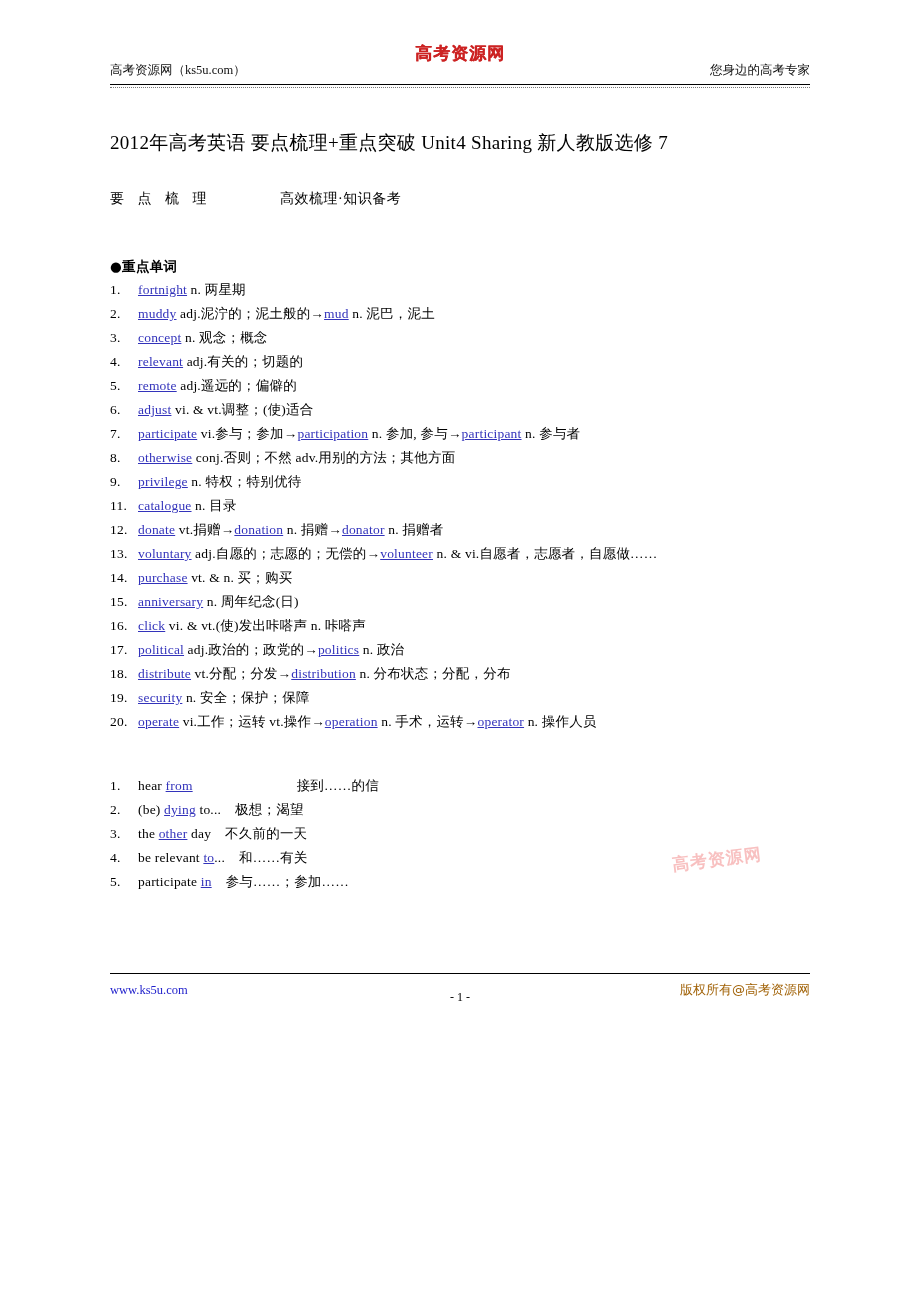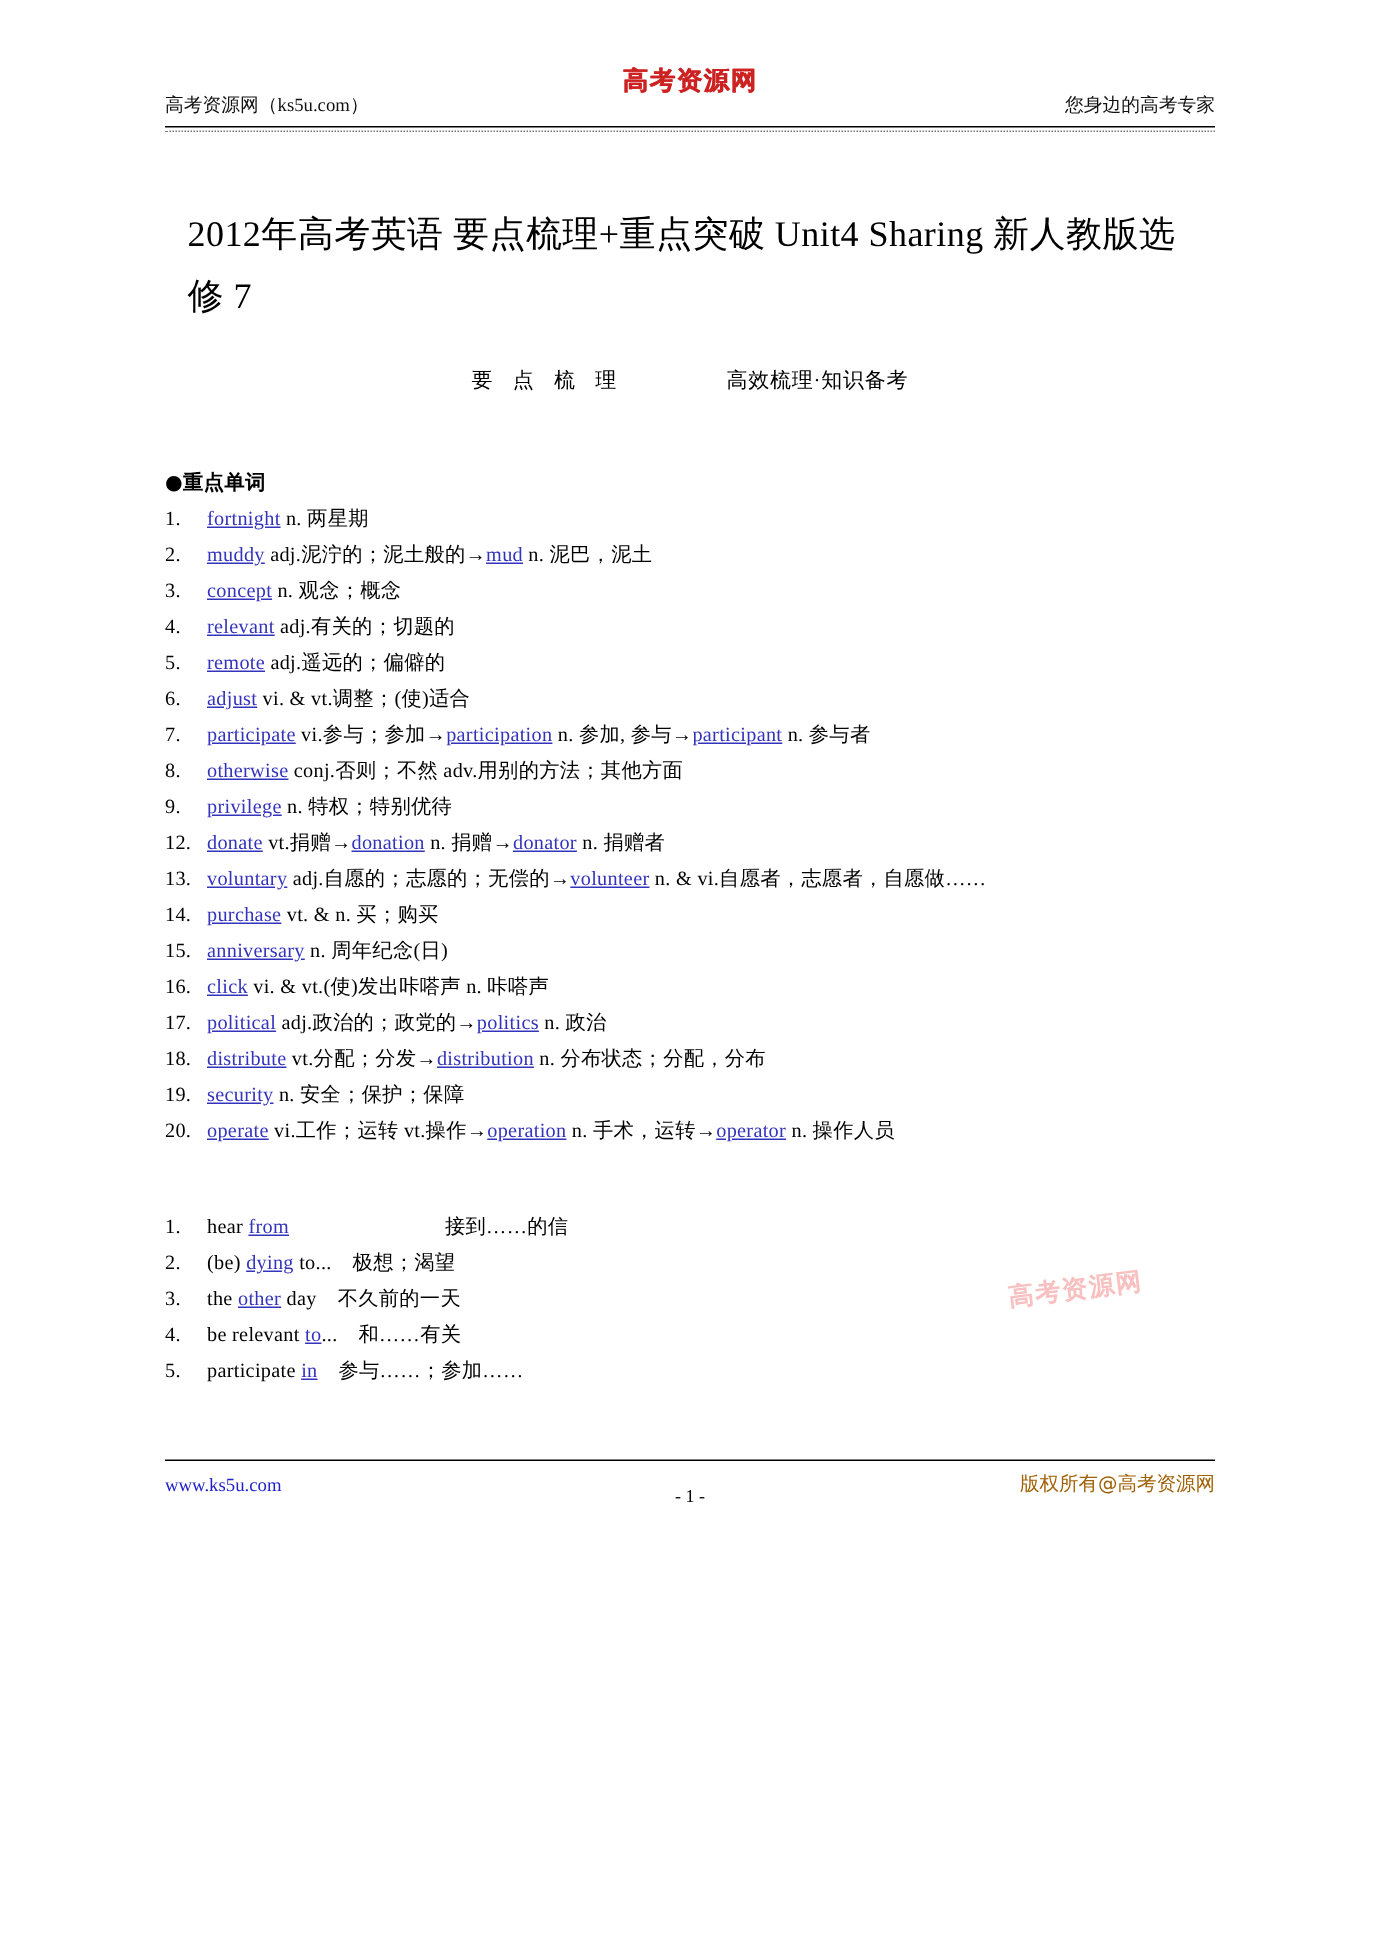--- a/index.html
+++ b/index.html
@@ -65,36 +65,35 @@
   }
   .hdr-rule:after {
     content: "";
     display: block;
     margin-top: 1.5px;
     border-top: 1px dotted #777;
   }
 
   
   .doc-title {
-    margin: 15px;
+    margin: 0;
     padding-top: 28px;
-    font-size: 24px;
+    font-size: 19px;
     font-weight: normal;
     line-height: 41px;
     font-family: "Liberation Serif", "DejaVu Serif", serif;
     letter-spacing: 0.3px;
   }
 
   
   .section-banner {
     margin-top: 25px;
     font-size: 14px;
     line-height: 22px;
     display: flex;
-    justify-content: center;
   }
   .banner-title {
     letter-spacing: 5px;
     width: 170px;
     flex: 0 0 170px;
   }
   .banner-sub { letter-spacing: 0.5px; }
 
   
   .block { margin-top: 44px; }
@@ -239,20 +238,24 @@
         </li>
         <li>
           <span class="num">8.</span>
           <span class="txt"><span class="lnk">otherwise</span><span> conj.否则；不然 adv.用别的方法；其他方面</span></span>
         </li>
         <li>
           <span class="num">9.</span>
           <span class="txt"><span class="lnk">privilege</span><span> n. 特权；特别优待</span></span>
         </li>
         <li>
+          <span class="num">11.</span>
+          <span class="txt"><span class="lnk">catalogue</span><span> n. 目录</span></span>
+        </li>
+        <li>
           <span class="num">12.</span>
           <span class="txt"><span class="lnk">donate</span><span> vt.捐赠→</span><span class="lnk">donation</span><span> n. 捐赠→</span><span class="lnk">donator</span><span> n. 捐赠者</span></span>
         </li>
         <li>
           <span class="num">13.</span>
           <span class="txt"><span class="lnk">voluntary</span><span> adj.自愿的；志愿的；无偿的→</span><span class="lnk">volunteer</span><span> n. &amp; vi.自愿者，志愿者，自愿做……</span></span>
         </li>
         <li>
           <span class="num">14.</span>
           <span class="txt"><span class="lnk">purchase</span><span> vt. &amp; n. 买；购买</span></span>

